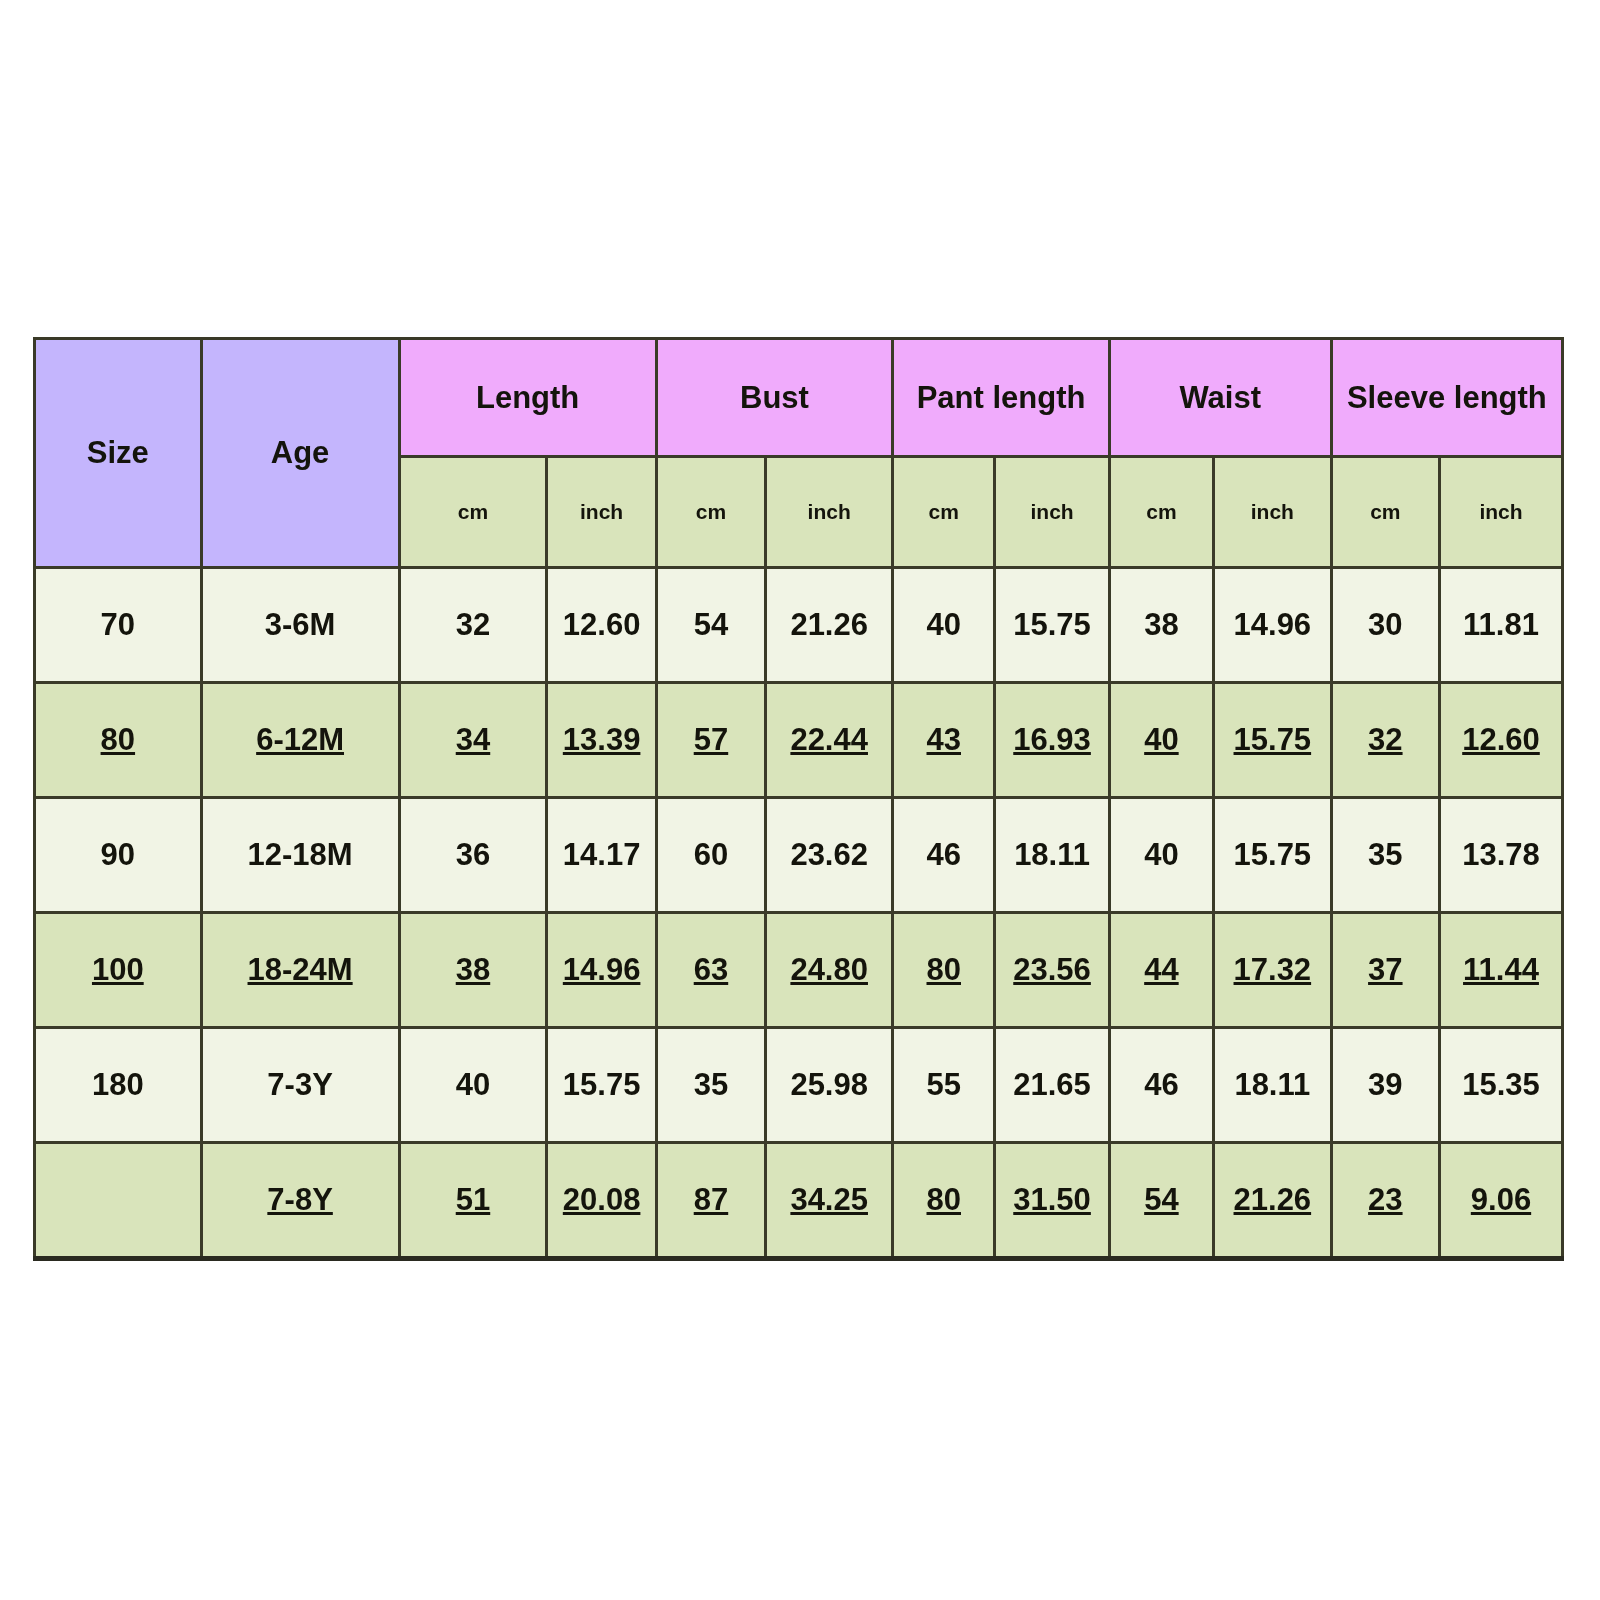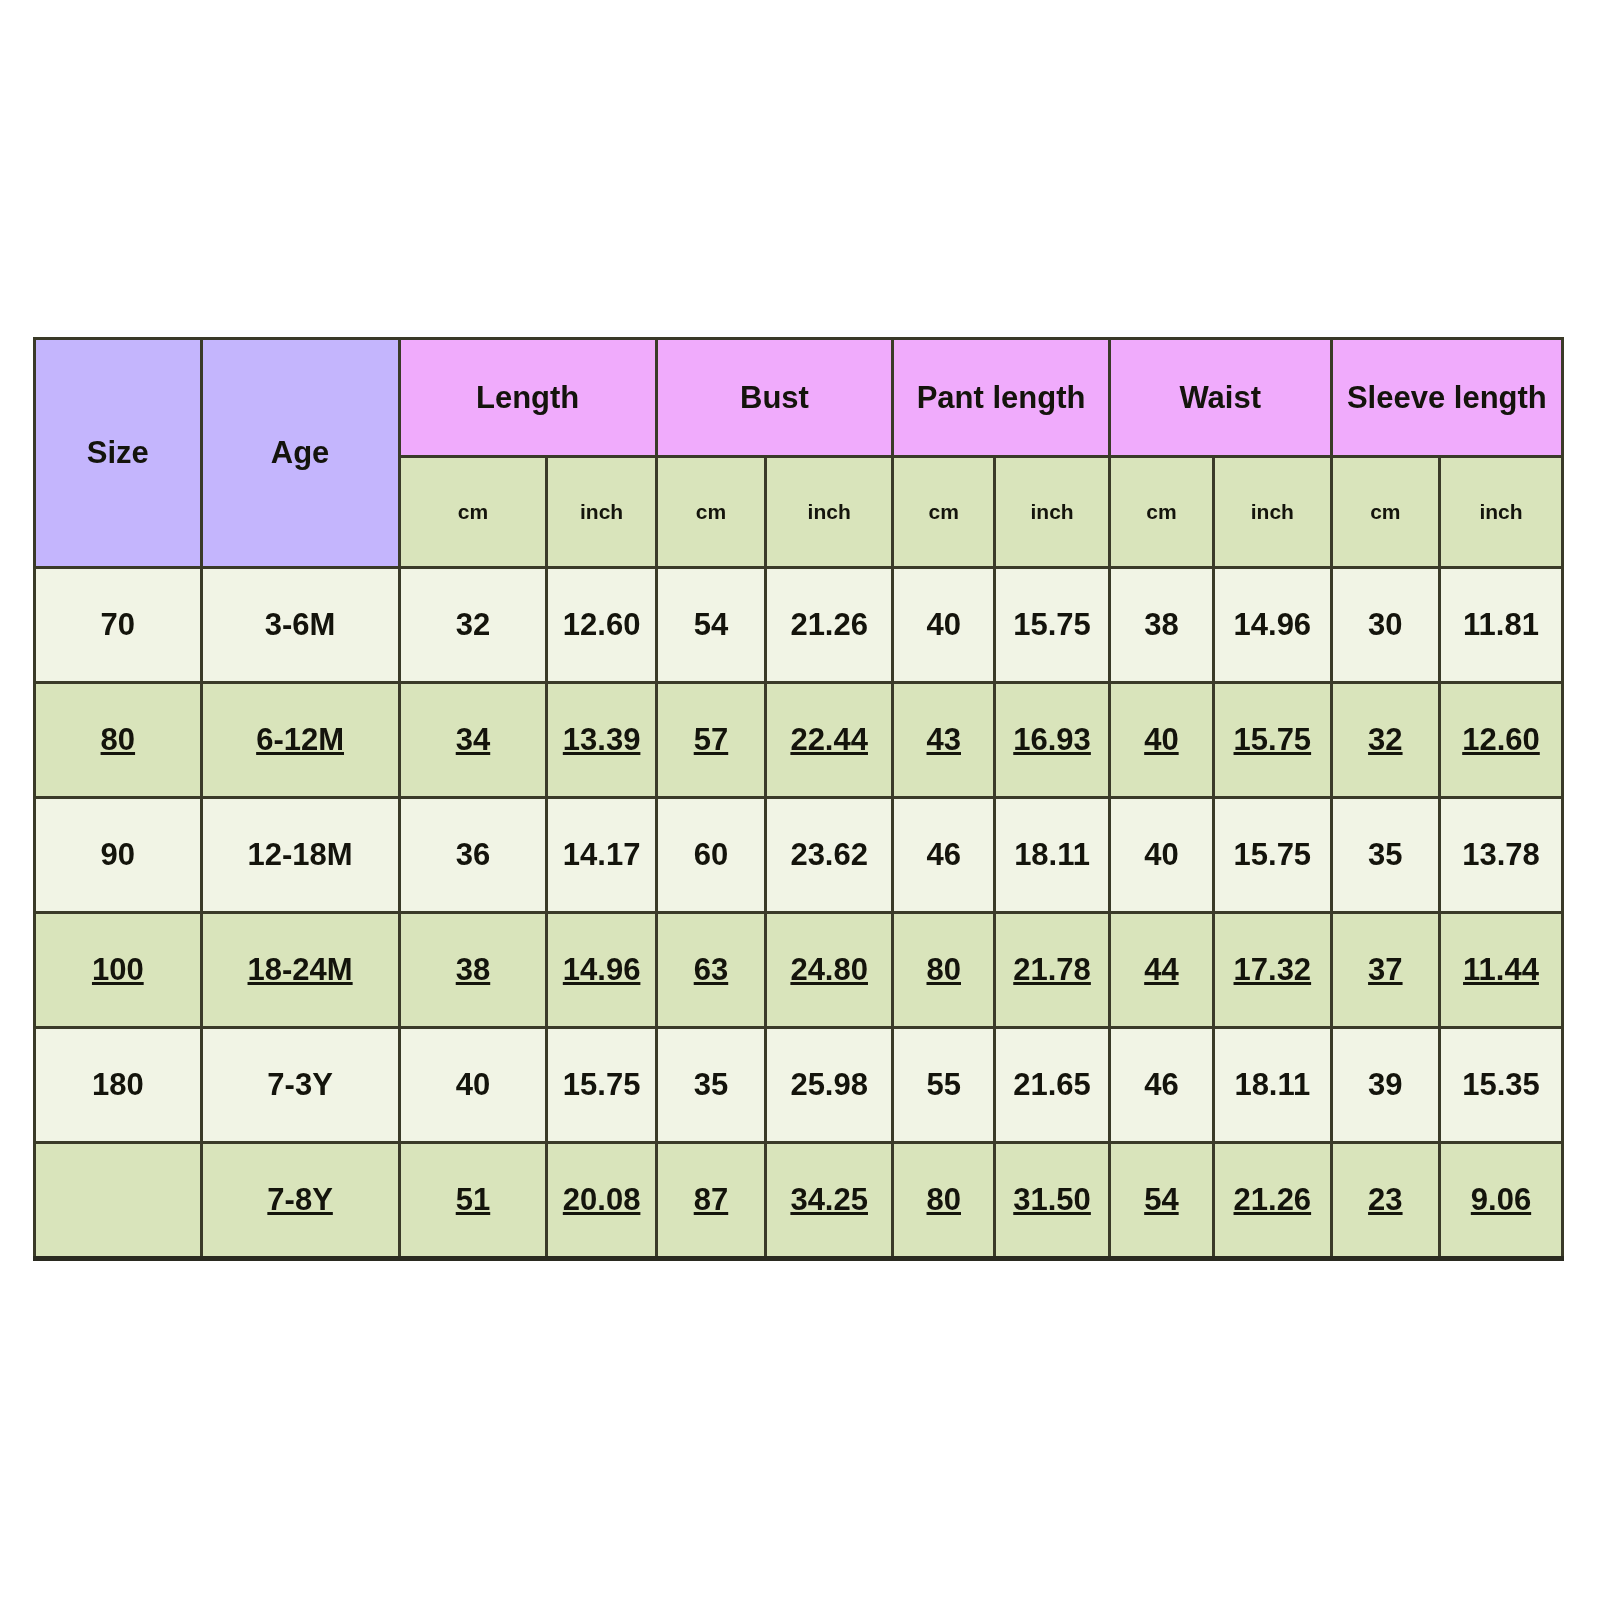--- a/index.html
+++ b/index.html
@@ -164,21 +164,21 @@
         <td class="cell">13.78</td>
       </tr>
       <tr class="row-green">
         <td class="cell">100</td>
         <td class="cell">18-24M</td>
         <td class="cell">38</td>
         <td class="cell">14.96</td>
         <td class="cell">63</td>
         <td class="cell">24.80</td>
         <td class="cell">80</td>
-        <td class="cell">21.78</td>
+        <td class="cell">23.56</td>
         <td class="cell">44</td>
         <td class="cell">17.32</td>
         <td class="cell">37</td>
         <td class="cell">11.44</td>
       </tr>
       <tr class="row-light">
         <td class="cell">180</td>
         <td class="cell">7-3Y</td>
         <td class="cell">40</td>
         <td class="cell">15.75</td>

